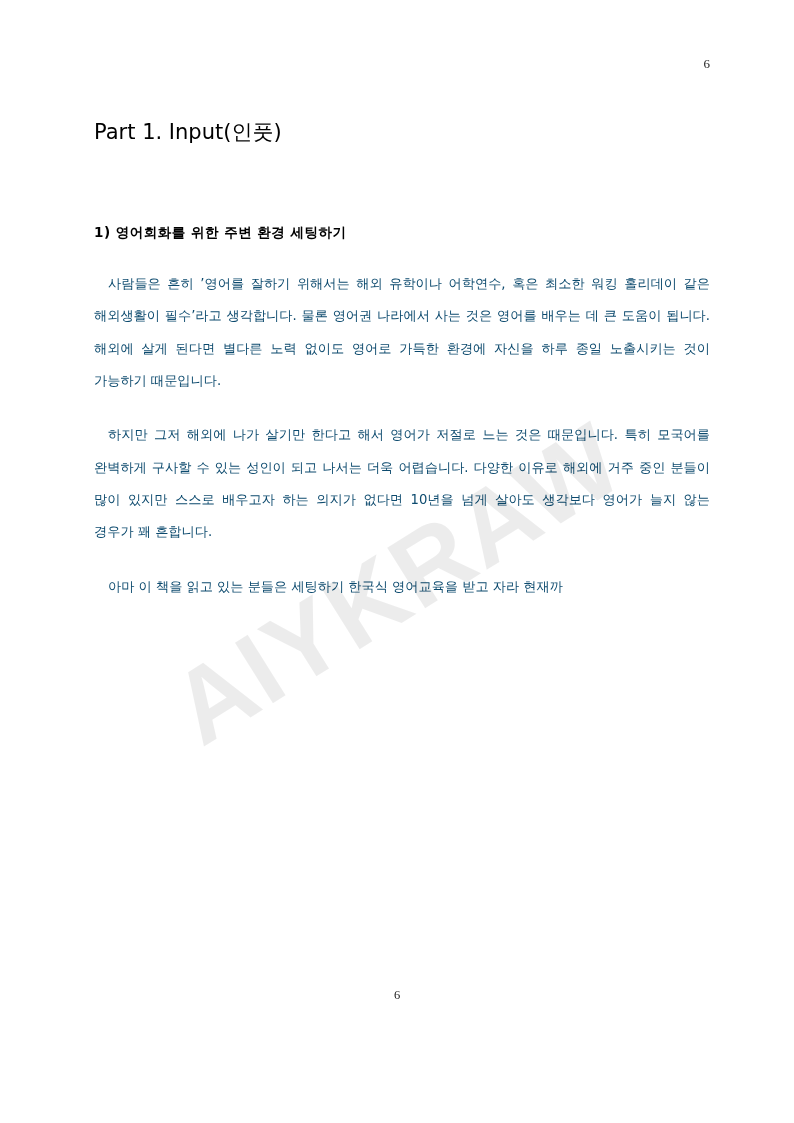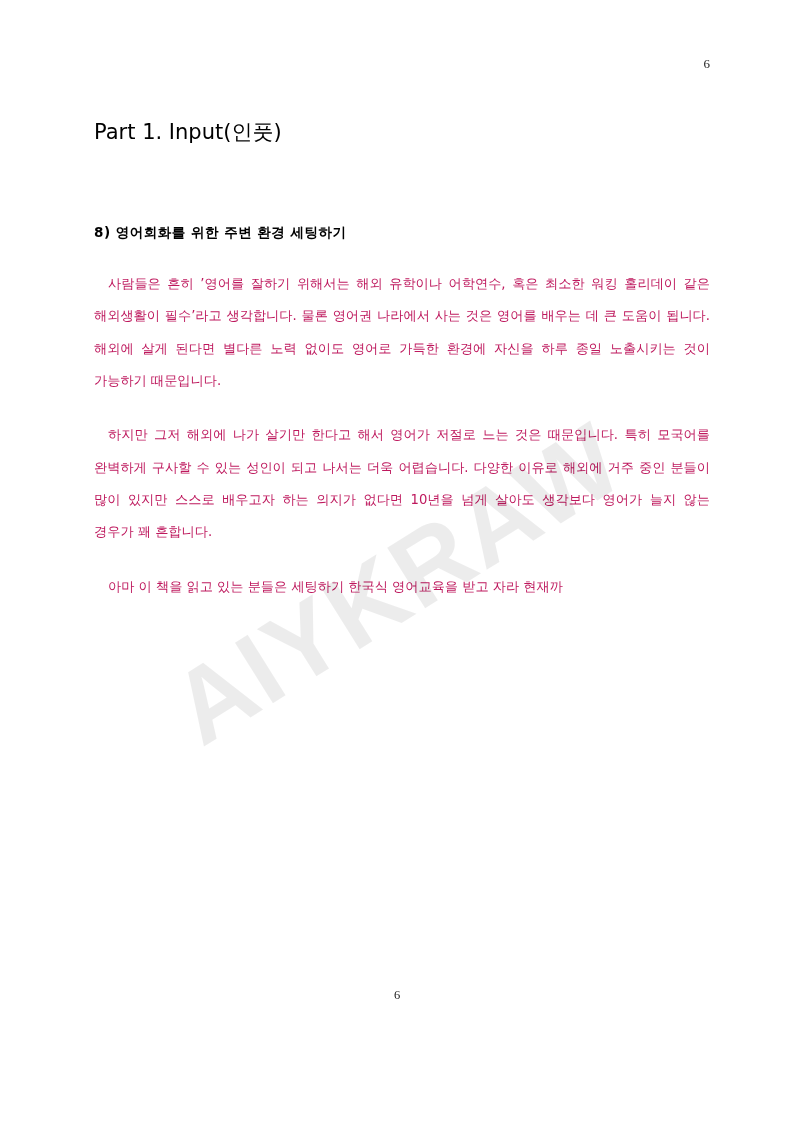--- a/index.html
+++ b/index.html
@@ -69,21 +69,21 @@
   }
 
   p.body-para {
     font-family: "DejaVu Sans", "Liberation Sans", sans-serif;
     font-size: 13.2px;
     line-height: 2.45;
     margin: 22px 0 0 0;
     text-align: justify;
     text-justify: inter-character;
     text-indent: 14px;
-    color: #be185d;
+    color: #0c4a6e;
     word-break: keep-all;
   }
   p.body-para:first-of-type {
     margin-top: 26px;
   }
 
   .footer-pagenum {
     position: absolute;
     bottom: 120px;
     left: 0;
@@ -99,21 +99,21 @@
 
 <div class="page">
 
   <div class="watermark">AIYKRAW</div>
 
   <div class="header-pagenum">6</div>
 
   <div class="content">
     <h1 class="part-title">Part 1. Input(인풋)</h1>
 
-    <h2 class="section-title">8) 영어회화를 위한 주변 환경 세팅하기</h2>
+    <h2 class="section-title">1) 영어회화를 위한 주변 환경 세팅하기</h2>
 
     <p class="body-para">사람들은 흔히 ’영어를 잘하기 위해서는 해외 유학이나 어학연수, 혹은 최소한 워킹 홀리데이 같은 해외생활이 필수’라고 생각합니다. 물론 영어권 나라에서 사는 것은 영어를 배우는 데 큰 도움이 됩니다. 해외에 살게 된다면 별다른 노력 없이도 영어로 가득한 환경에 자신을 하루 종일 노출시키는 것이 가능하기 때문입니다.</p>
     <p class="body-para">하지만 그저 해외에 나가 살기만 한다고 해서 영어가 저절로 느는 것은 때문입니다. 특히 모국어를 완벽하게 구사할 수 있는 성인이 되고 나서는 더욱 어렵습니다. 다양한 이유로 해외에 거주 중인 분들이 많이 있지만 스스로 배우고자 하는 의지가 없다면 10년을 넘게 살아도 생각보다 영어가 늘지 않는 경우가 꽤 흔합니다.</p>
     <p class="body-para">아마 이 책을 읽고 있는 분들은 세팅하기 한국식 영어교육을 받고 자라 현재까</p>
   </div>
 
   <div class="footer-pagenum">6</div>
 
 </div>
 

